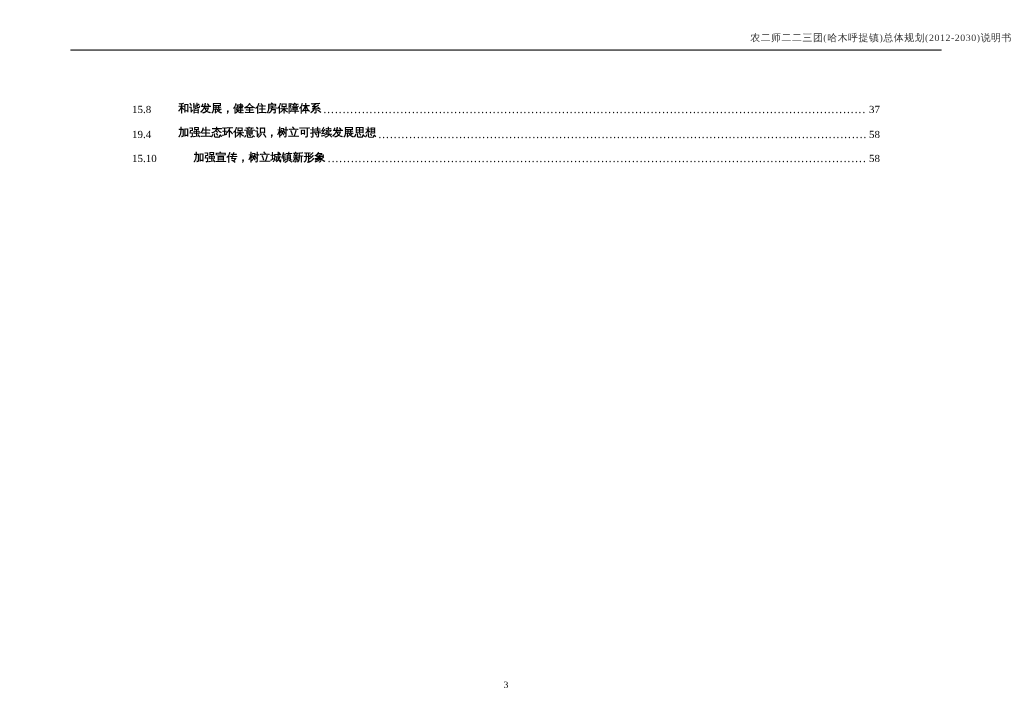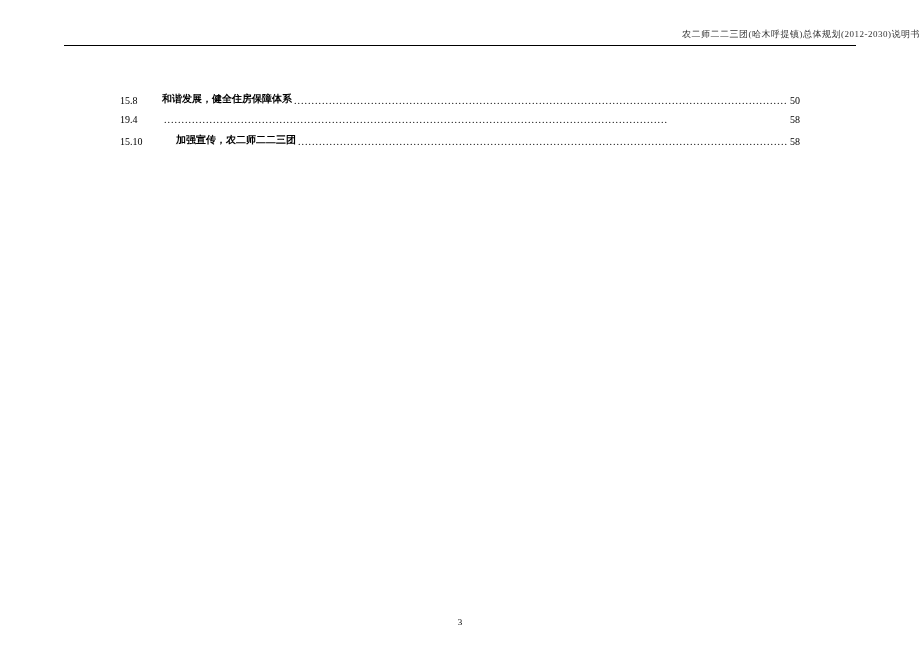--- a/index.html
+++ b/index.html
@@ -82,28 +82,29 @@
 <div class="header">
   <div class="header-title">农二师二二三团(哈木呼提镇)总体规划(2012-2030)说明书</div>
   <hr class="header-line">
 </div>
 
 <div class="content">
   <div class="toc-row">
     <span class="toc-num">15.8</span>
     <span class="toc-title">和谐发展，健全住房保障体系</span>
     <span class="toc-dots">................................................................................................................................................</span>
-    <span class="toc-page">50</span>
+    <span class="toc-page">37</span>
   </div>
   <div class="toc-row">
     <span class="toc-num">19.4</span>
+    <span class="toc-title">加强生态环保意识，树立可持续发展思想</span>
     <span class="toc-dots">................................................................................................................................................</span>
     <span class="toc-page">58</span>
   </div>
   <div class="toc-row">
     <span class="toc-num-wide">15.10</span>
-    <span class="toc-title">加强宣传，农二师二二三团</span>
+    <span class="toc-title">加强宣传，树立城镇新形象</span>
     <span class="toc-dots">................................................................................................................................................</span>
     <span class="toc-page">58</span>
   </div>
 </div>
 
 <div class="page-number">3</div>
 
 </body></html>

